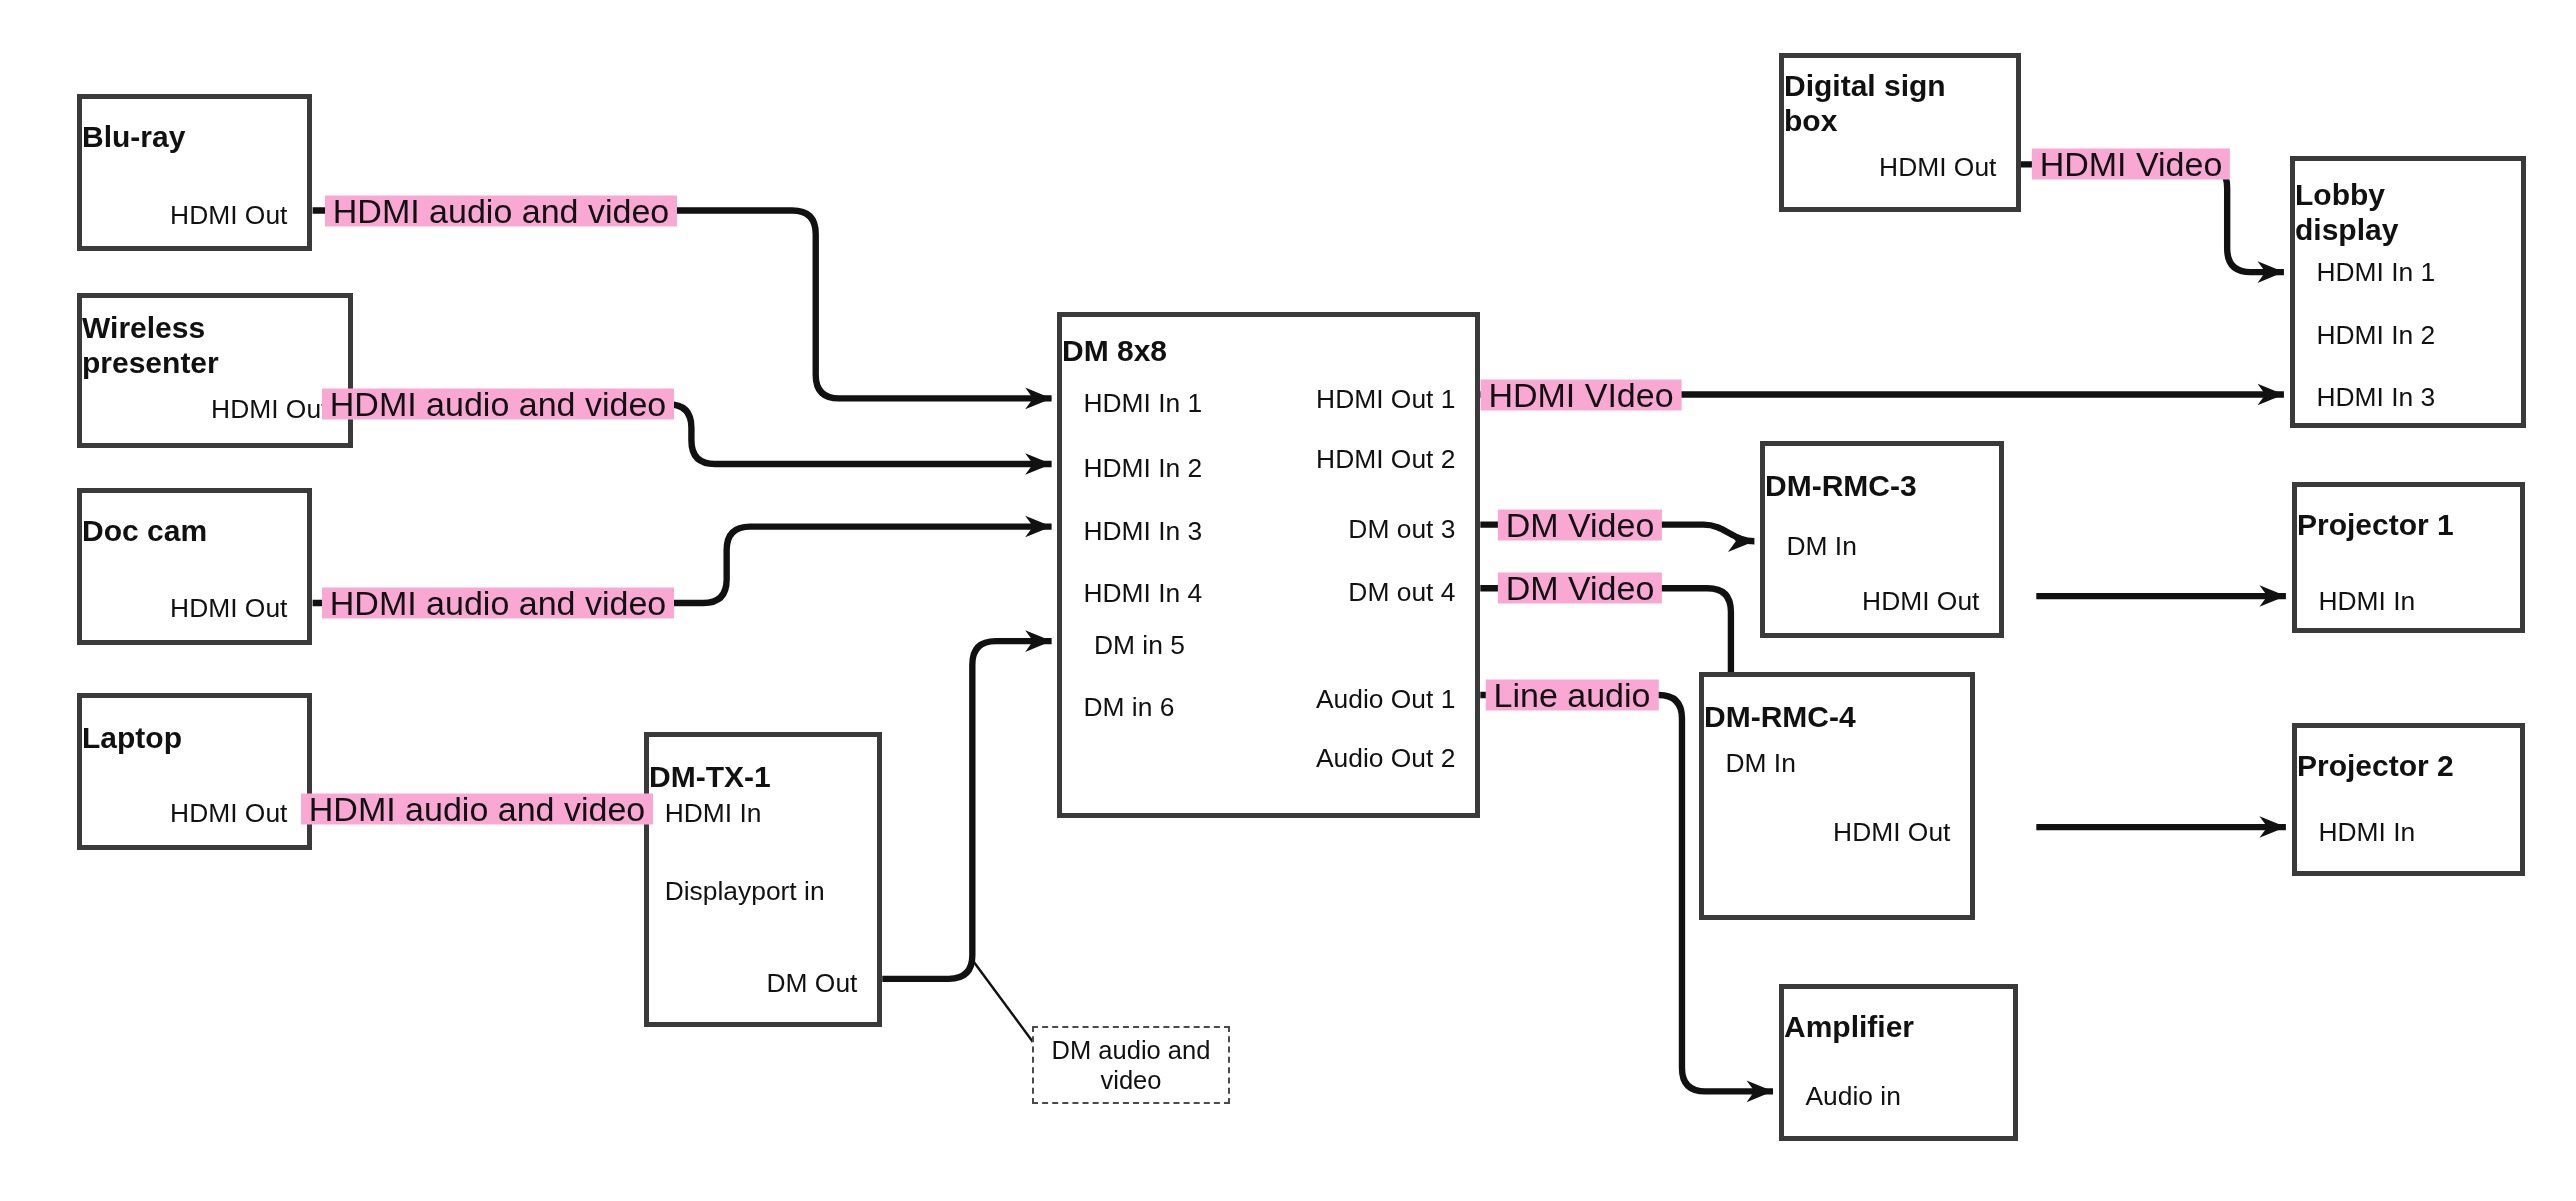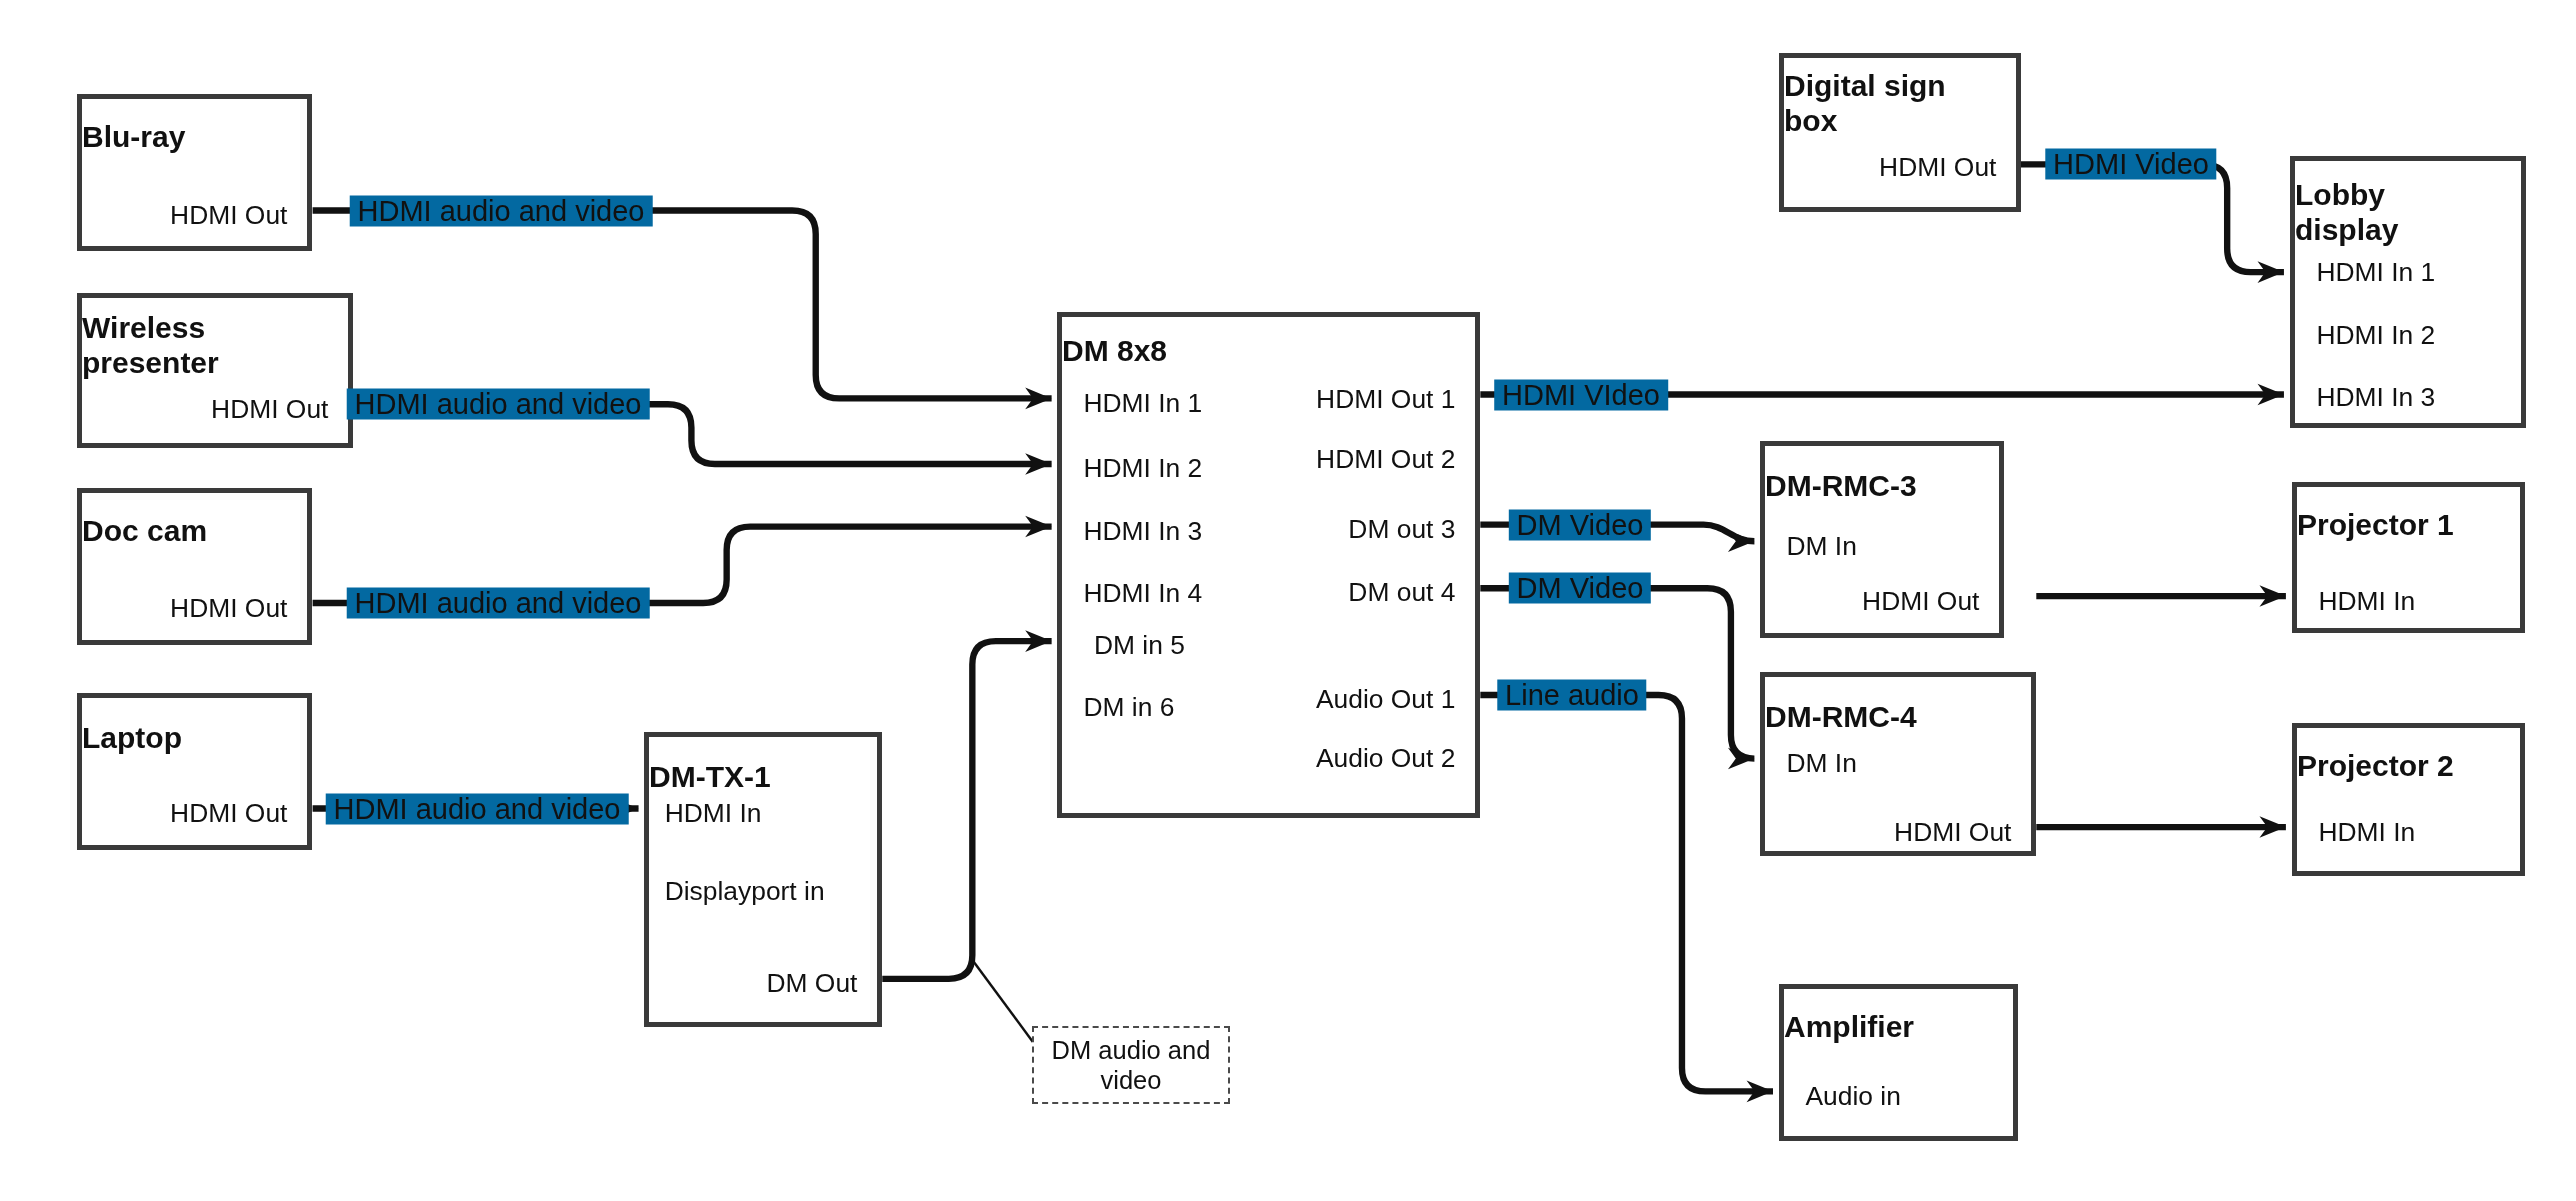--- a/index.html
+++ b/index.html
@@ -33,23 +33,23 @@
     position:absolute;
     font-size:26.4px;
     line-height:31px;
     white-space:nowrap;
   }
   .port.left{left:0;padding-left:21.5px;text-align:left;}
   .port.right{right:0;padding-right:19.6px;text-align:right;}
   .edge-label{
     position:absolute;
     transform:translate(-50%,-50%);
-    background:#0369a1;
+    background:#f9a8d4;
     padding:1px 7.8px;
-    font-size:29px;
+    font-size:34px;
     line-height:29px;
     white-space:nowrap;
     z-index:5;
   }
   .anno-line{
     text-align:center;
     font-size:25.5px;
     line-height:30px;
   }
   .anno-wrap{
@@ -156,21 +156,21 @@
     <div class="node-title" style="top:21.5px;">DM-RMC-3</div>
     <div class="port left" style="top:85px;">DM In</div>
     <div class="port right" style="top:140px;">HDMI Out</div>
   </div>
 
   <div class="node" style="left:2292px;top:482px;width:233px;height:151px;">
     <div class="node-title" style="top:19.6px;">Projector 1</div>
     <div class="port left" style="top:99px;">HDMI In</div>
   </div>
 
-  <div class="node" style="left:1760px;top:672px;width:276px;height:184px;">
+  <div class="node" style="left:1699px;top:672px;width:276px;height:248px;">
     <div class="node-title" style="top:21.5px;">DM-RMC-4</div>
     <div class="port left" style="top:71px;">DM In</div>
     <div class="port right" style="top:140px;">HDMI Out</div>
   </div>
 
   <div class="node" style="left:2292px;top:723px;width:233px;height:153px;">
     <div class="node-title" style="top:19.6px;">Projector 2</div>
     <div class="port left" style="top:89px;">HDMI In</div>
   </div>
 

